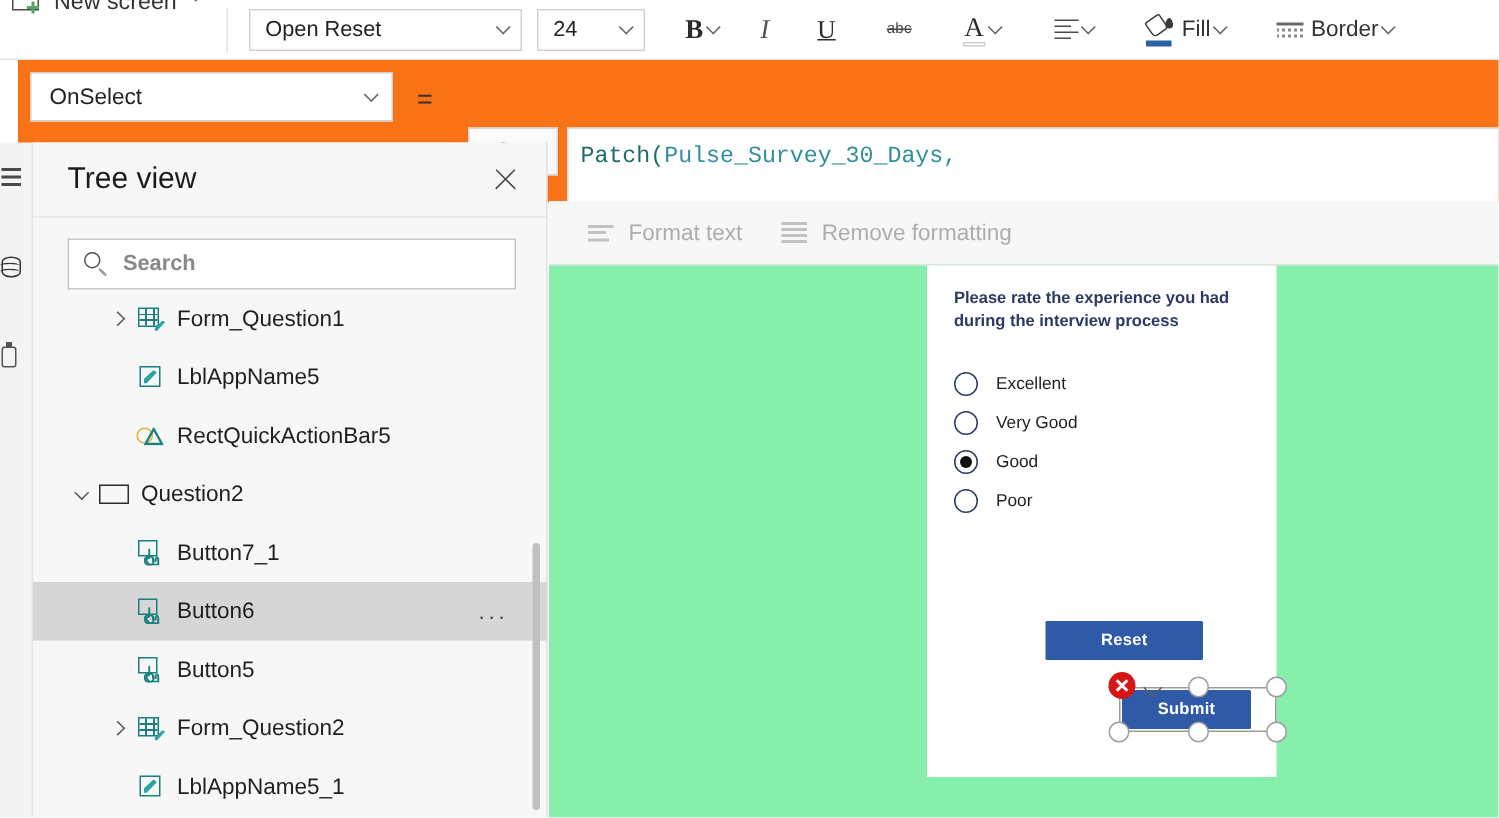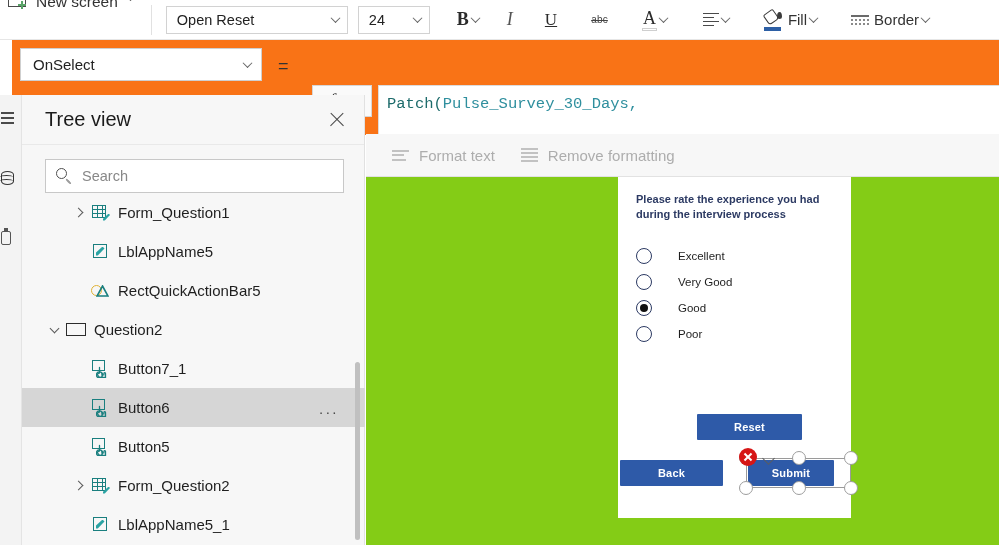--- a/index.html
+++ b/index.html
@@ -189,21 +189,21 @@
   .close-x {
     position:relative; width:22px; height:22px; cursor:default;
   }
   .close-x:before, .close-x:after {
     content:""; position:absolute; left:2px; top:10px; width:18px; height:1.4px;
     background:#464646;
   }
   .close-x:before { transform: rotate(45deg); }
   .close-x:after  { transform: rotate(-45deg); }
 
-  .search-wrap { padding:14px 20px 8px 23px; }
+  .search-wrap { padding:14px 20px 8px 23px;font-weight:bold; }
   .search-box {
     height:34px; border:1px solid #c8c8c8; background:#fff;
     display:flex; align-items:center; gap:10px; padding:0 10px;
   }
   .search-ic { position:relative; width:16px; height:16px; flex:none; }
   .search-ic .circ {
     position:absolute; left:0; top:0; width:11px; height:11px;
     border:1.5px solid #4f4f4f; border-radius:50%;
   }
   .search-ic .handle {
@@ -288,33 +288,33 @@
   }
   .tree-scrollbar .track { position:absolute; inset:0; background:transparent; }
   .tree-scrollbar .thumb {
     position:absolute; left:0; top:267px; width:5px; height:178px;
     background:#c0c0c0; border-radius:3px;
   }
 
   
   .canvas-area {
     position:absolute; left:366px; top:177px; width:633px; height:368px;
-    background:#84cc16;
+    background:#86efac;
   }
   .app-screen {
     position:absolute; left:252px; top:0px; width:233px; height:341px;
     background:#ffffff;
   }
   .q-text {
     position:absolute; left:18px; top:15px; width:200px;
     font-size:11px; line-height:15px; color:#2c3a63; font-weight:600;
   }
   .radio-group { position:absolute; left:18px; top:66px; }
   .radio-row {
-    display:flex; align-items:center; gap:26px; height:26px; margin-bottom:0px;
+    display:flex; align-items:center; gap:12px; height:26px; margin-bottom:0px;
   }
   .radio-o {
     width:16px; height:16px; border:1.8px solid #2c3a63; border-radius:50%;
     background:#fff; position:relative; flex:none;
   }
   .radio-o.checked:after {
     content:""; position:absolute; left:3px; top:3px; width:8px; height:8px;
     background:#111; border-radius:50%;
   }
   .radio-lbl { font-size:11.5px; color:#1e1e1e; }
@@ -649,21 +649,20 @@
             <span class="radio-lbl">Good</span>
           </div>
           <div class="radio-row">
             <span class="radio-o"></span>
             <span class="radio-lbl">Poor</span>
           </div>
         </div>
 
       <div class="btn-primary btn-reset">Reset</div>
 
-      <div class="btn-primary btn-back">Back</div>
 
       <div class="btn-primary btn-submit">Submit</div>
 
       <div class="sel-box"></div>
       <div class="handle" style="left:121px; top:274px;"></div>
       <div class="handle" style="left:174px; top:274px;"></div>
       <div class="handle" style="left:226px; top:274px;"></div>
       <div class="handle" style="left:121px; top:304px;"></div>
       <div class="handle" style="left:174px; top:304px;"></div>
       <div class="handle" style="left:226px; top:304px;"></div>

